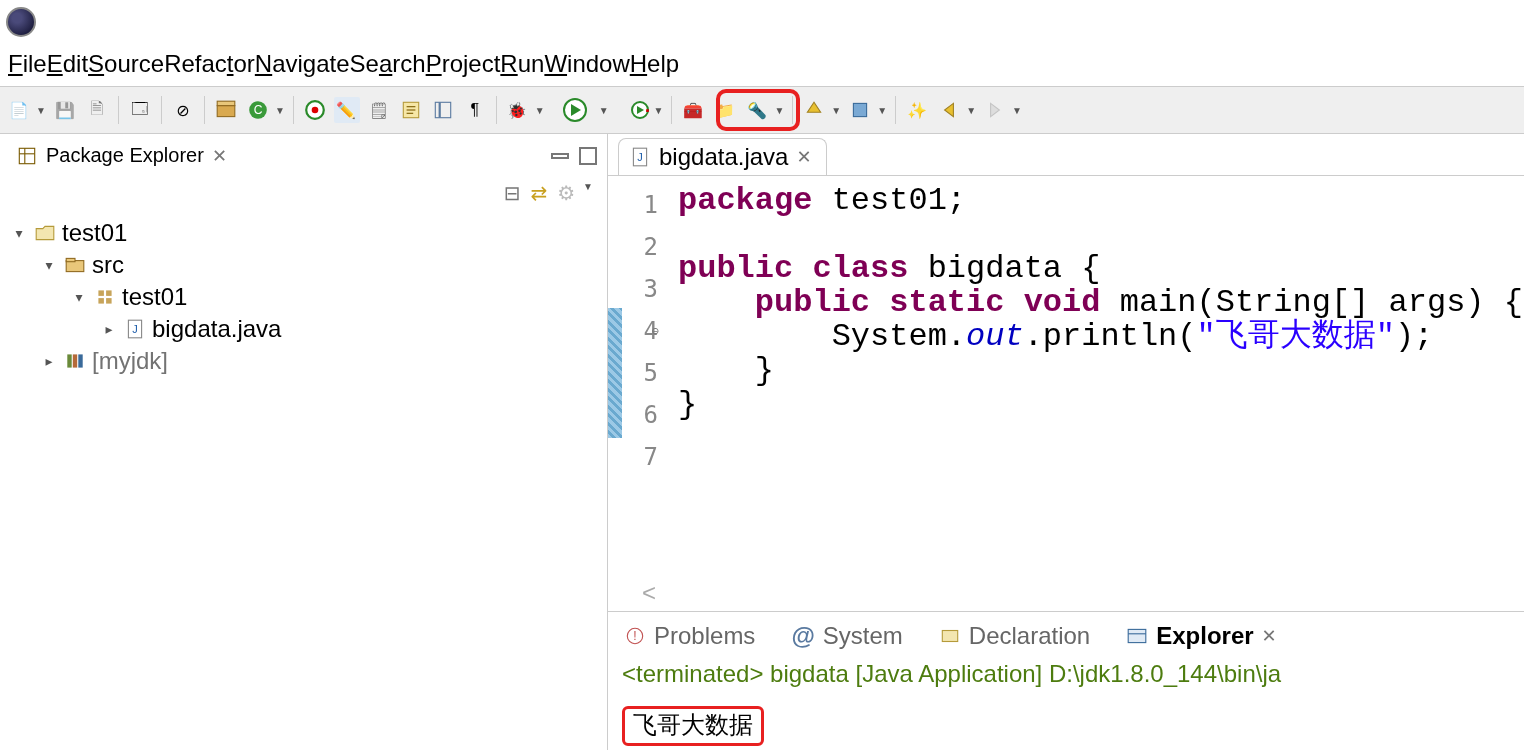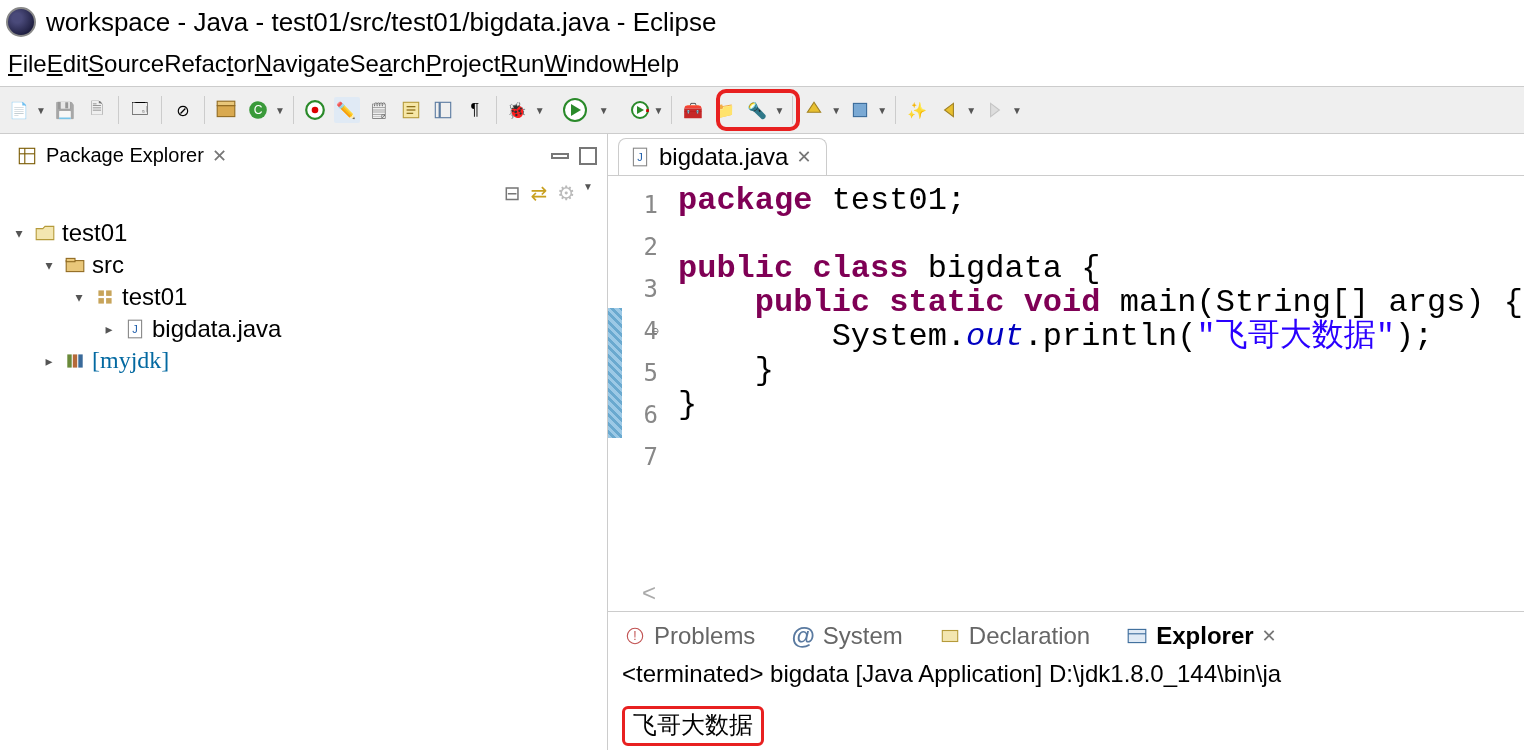--- a/index.html
+++ b/index.html
@@ -27,21 +27,21 @@
   .panel-header-right { margin-left: auto; display: flex; gap: 10px; font-size: 16px; color: #666; align-items: center; }
   .min-box { width: 18px; height: 6px; border: 2px solid #777; }
   .max-box { width: 18px; height: 18px; border: 2px solid #777; }
   .panel-toolbar-right { display:flex; justify-content:flex-end; gap:10px; padding: 4px 14px 8px 0; font-size:20px; color:#777; }
   .tree { padding: 4px 10px; font-size: 24px; }
   .tree-row { display: flex; align-items: center; gap: 6px; padding: 2px 0; white-space: nowrap; }
   .tw { display:inline-block; width:18px; text-align:center; color:#555; font-size:14px; }
   .indent1 { padding-left: 30px; }
   .indent2 { padding-left: 60px; }
   .indent3 { padding-left: 90px; }
-  .jre-suffix { color: #0369a1; font-family: Liberation Serif, serif; }
+  .jre-suffix { color: #737373; }
   .right-panel { flex: 1; display: flex; flex-direction: column; min-width: 0; }
   .editor-tabs { display: flex; align-items: center; padding: 4px 10px 0 10px; gap: 8px; border-bottom: 1px solid #ccc; }
   .editor-tab { display: flex; align-items: center; gap: 8px; background: #fff; border: 1px solid #ccc; border-bottom: none; padding: 4px 14px 4px 10px; border-top-left-radius: 8px; border-top-right-radius: 8px; font-size: 24px; }
   .editor-area { display: flex; background: #fff; overflow: hidden; flex: 1; }
   .gutter { width: 60px; background: #fff; color: #888; text-align: right; padding: 8px 10px 0 0; font-family: Consolas, monospace; font-size: 24px; line-height: 42px; position: relative; }
   .code { font-family: Liberation Mono, monospace; font-size: 32px; line-height: 34px; padding: 8px 0 0 10px; white-space: pre; }
   .fold-marker-strip { position: absolute; left: 0; top: 0; width: 14px; height: 100%; }
   .fold-cov { position: absolute; left: 0; width: 14px; background: repeating-linear-gradient(45deg,#9cc9e6,#9cc9e6 3px,#6aa9cf 3px,#6aa9cf 6px); }
   .fold-minus { position:absolute; right:-1px; font-size:12px; color:#777; }
   .kw { color: #7f0055; font-weight: bold; }
@@ -54,21 +54,20 @@
   .bottom-tab.active { color: #000; font-weight: bold; }
   .console-body { padding: 6px 14px; font-size: 24px; }
   .console-output-highlight { display:inline-block; border: 3px solid #e82020; border-radius: 6px; padding: 0 8px 2px 8px; margin-top: 18px; }
   svg.ico { width: 22px; height: 22px; }
 </style>
 </head>
 <body>
 
 <div class="titlebar">
   <div class="eclipse-logo"></div>
-  <div style="font-size:26px;">workspace - Java - test01/src/test01/bigdata.java - Eclipse</div>
 </div>
 
 <div class="menubar">
   <span class="menu-item"><span class="underline">F</span>ile</span>
   <span class="menu-item"><span class="underline">E</span>dit</span>
   <span class="menu-item"><span class="underline">S</span>ource</span>
   <span class="menu-item">Refac<span class="underline">t</span>or</span>
   <span class="menu-item"><span class="underline">N</span>avigate</span>
   <span class="menu-item">Se<span class="underline">a</span>rch</span>
   <span class="menu-item"><span class="underline">P</span>roject</span>
@@ -302,19 +301,19 @@
       <div class="bottom-tab active">
         <svg class="ico" viewBox="0 0 20 20">
             <rect x="2" y="4" width="16" height="12" fill="#e0eaf5" stroke="#3a6a9a"></rect>
             <line x1="2" y1="8" x2="18" y2="8" stroke="#3a6a9a"></line>
           </svg>
         <span>Explorer</span>
         <span class="close-x" style="font-weight:normal;">✕</span>
       </div>
     </div>
     <div class="console-body">
-      <div style="color:#000000;">&lt;terminated&gt; bigdata [Java Application] D:\jdk1.8.0_144\bin\ja</div>
+      <div style="color:#4d7c0f;">&lt;terminated&gt; bigdata [Java Application] D:\jdk1.8.0_144\bin\ja</div>
       <span class="console-output-highlight">
         <span>飞哥大数据</span>
       </span>
     </div>
   </div>
 </div>
 
 </body></html>

